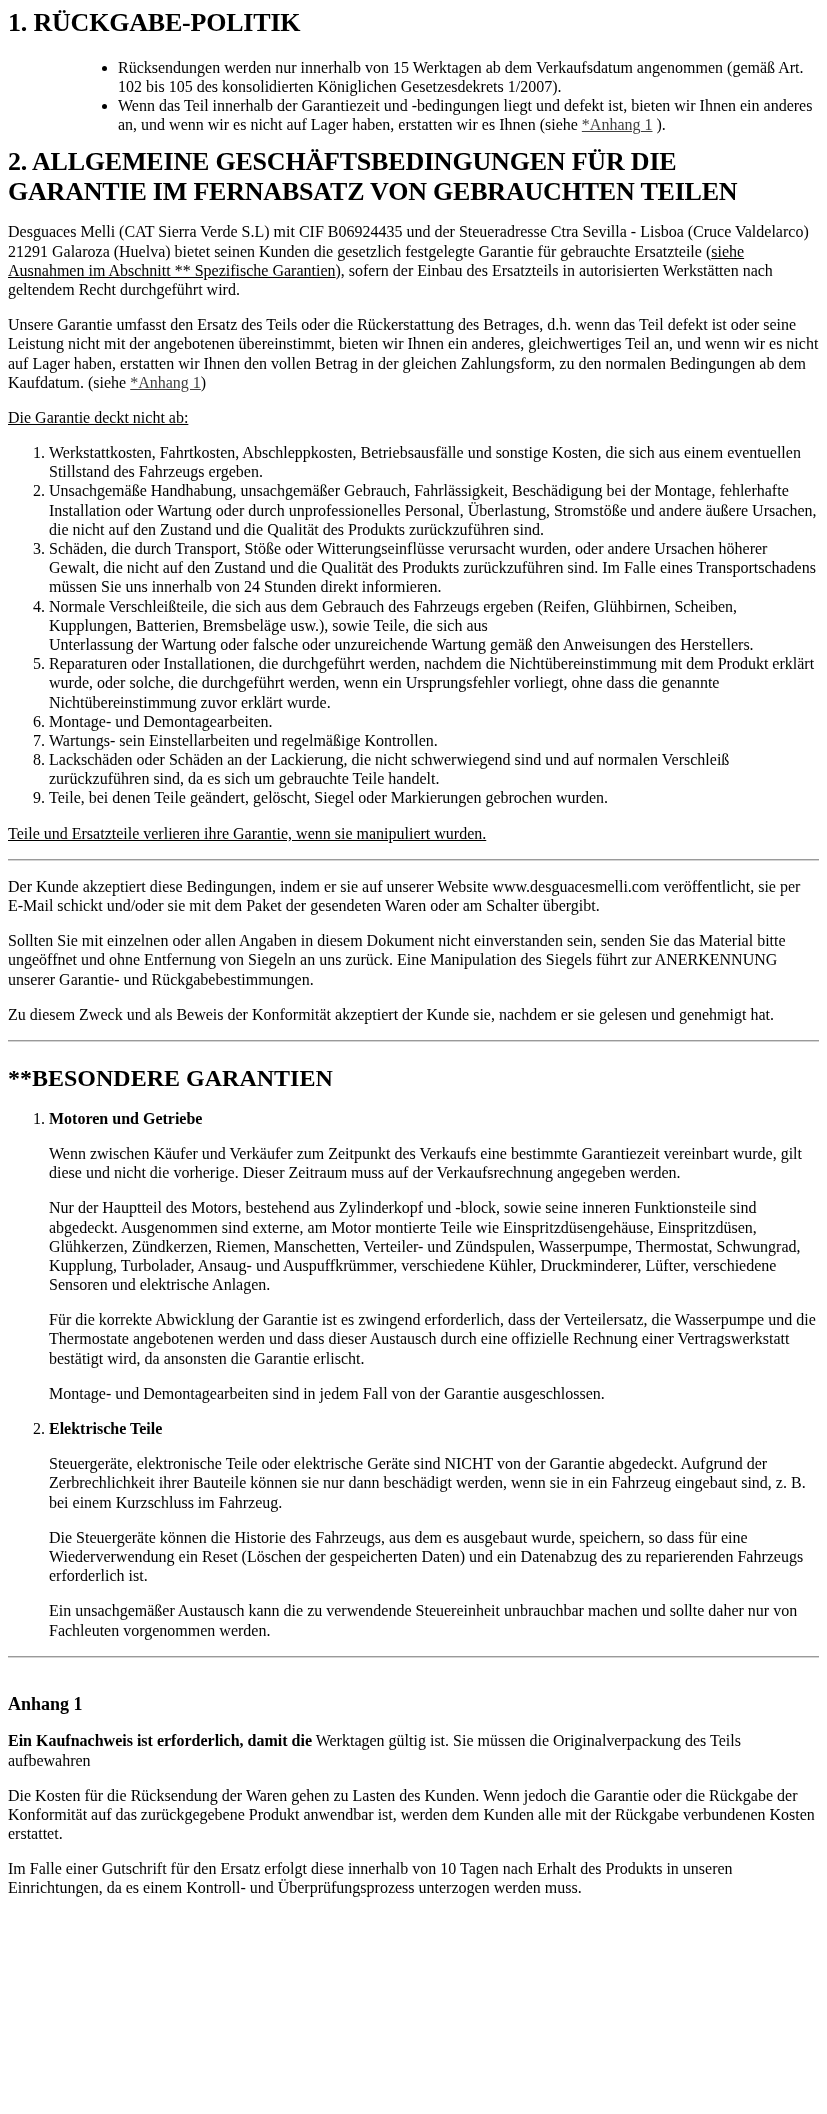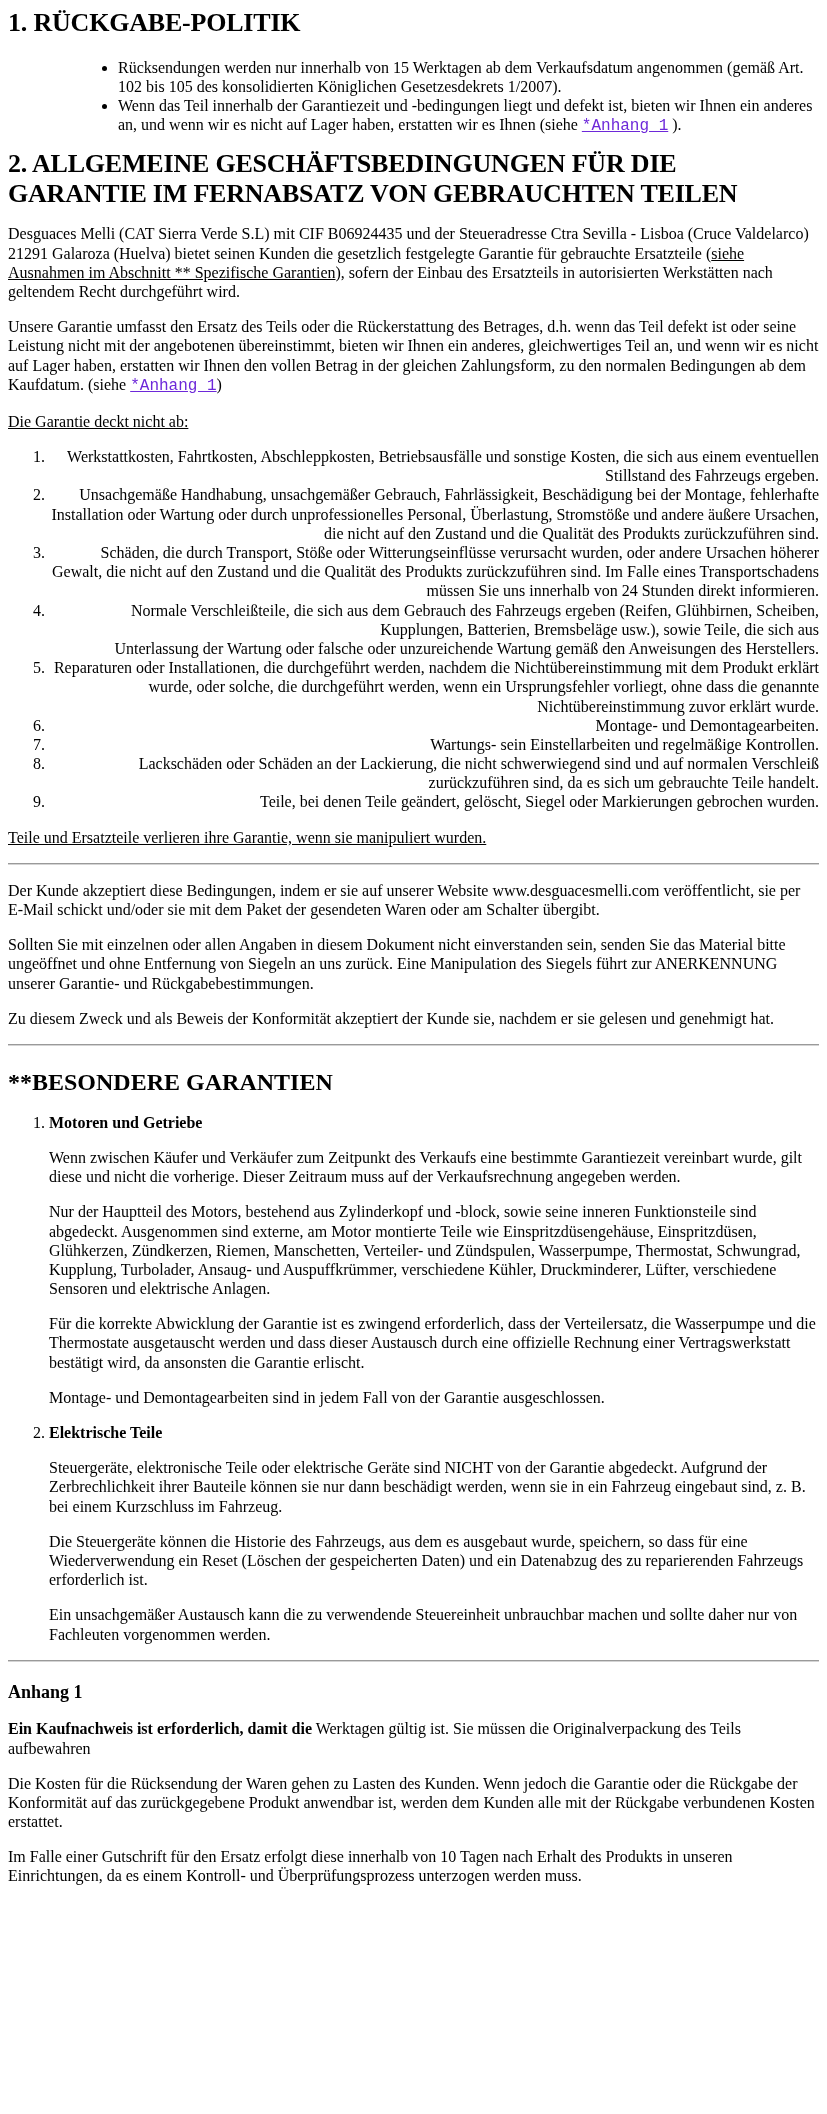--- a/index.html
+++ b/index.html
@@ -22,35 +22,35 @@
     h1.second { margin-top: 12px; }
     h2 {
       font-size: 24px;
       font-weight: bold;
       margin: 22px 0 14px 0;
     }
     p { margin: 16px 0; }
     ul.bullets { margin: 20px 0 0 0; padding-left: 110px; }
     ul.bullets li { margin: 0; }
     ol.exclusions { margin: 16px 0; padding-left: 41px; }
-    ol.exclusions li { margin: 0; text-align: right; }
+    ol.exclusions li { margin: 0; }
     ol.special { margin: 16px 0; padding-left: 41px; }
     ol.special li { margin: 0 0 0 0; }
     ol.special li .item-title { font-weight: bold; display: inline-block; margin-bottom: 0; }
     ol.special li p { margin: 16px 0; }
-    a.link { color: #6d28d9; text-decoration: underline; font-family: Liberation Mono, monospace; }
+    a.link { color: #404040; text-decoration: underline; }
     .u { text-decoration: underline; }
     hr {
       border: none;
       border-top: 1px solid #9a9a9a;
       border-bottom: 1px solid #d4d4d4;
       height: 0;
       margin: 16px 0;
     }
-    .anhang-title { font-size: 18px; font-weight: bold; margin: 20px 0 14px 0; }
+    .anhang-title { font-size: 18px; font-weight: bold; margin: 36px 0 14px 0; }
     b { font-weight: bold; }
   </style>
 </head>
 <body>
 
 <div class="page">
 
   <h1 class="first">1. RÜCKGABE-POLITIK</h1>
   <ul class="bullets">
     <li><span>Rücksendungen werden nur innerhalb von 15 Werktagen ab dem Verkaufsdatum angenommen (gemäß Art. 102 bis 105 des konsolidierten Königlichen Gesetzesdekrets 1/2007).</span></li>
@@ -86,21 +86,21 @@
   <p>Zu diesem Zweck und als Beweis der Konformität akzeptiert der Kunde sie, nachdem er sie gelesen und genehmigt hat.</p>
 
   <hr>
 
   <h2>**BESONDERE GARANTIEN</h2>
   <ol class="special">
     <li>
       <span class="item-title">Motoren und Getriebe</span>
       <p>Wenn zwischen Käufer und Verkäufer zum Zeitpunkt des Verkaufs eine bestimmte Garantiezeit vereinbart wurde, gilt diese und nicht die vorherige. Dieser Zeitraum muss auf der Verkaufsrechnung angegeben werden.</p>
       <p>Nur der Hauptteil des Motors, bestehend aus Zylinderkopf und -block, sowie seine inneren Funktionsteile sind abgedeckt. Ausgenommen sind externe, am Motor montierte Teile wie Einspritzdüsengehäuse, Einspritzdüsen, Glühkerzen, Zündkerzen, Riemen, Manschetten, Verteiler- und Zündspulen, Wasserpumpe, Thermostat, Schwungrad, Kupplung, Turbolader, Ansaug- und Auspuffkrümmer, verschiedene Kühler, Druckminderer, Lüfter, verschiedene Sensoren und elektrische Anlagen.</p>
-      <p>Für die korrekte Abwicklung der Garantie ist es zwingend erforderlich, dass der Verteilersatz, die Wasserpumpe und die Thermostate ausgetauscht werden und dass dieser Austausch durch eine offizielle Rechnung einer Vertragswerkstatt bestätigt wird, da ansonsten die Garantie erlischt.</p>
+      <p>Für die korrekte Abwicklung der Garantie ist es zwingend erforderlich, dass der Verteilersatz, die Wasserpumpe und die Thermostate angebotenen werden und dass dieser Austausch durch eine offizielle Rechnung einer Vertragswerkstatt bestätigt wird, da ansonsten die Garantie erlischt.</p>
       <p>Montage- und Demontagearbeiten sind in jedem Fall von der Garantie ausgeschlossen.</p>
     </li>
     <li>
       <span class="item-title">Elektrische Teile</span>
       <p>Steuergeräte, elektronische Teile oder elektrische Geräte sind NICHT von der Garantie abgedeckt. Aufgrund der Zerbrechlichkeit ihrer Bauteile können sie nur dann beschädigt werden, wenn sie in ein Fahrzeug eingebaut sind, z. B. bei einem Kurzschluss im Fahrzeug.</p>
       <p>Die Steuergeräte können die Historie des Fahrzeugs, aus dem es ausgebaut wurde, speichern, so dass für eine Wiederverwendung ein Reset (Löschen der gespeicherten Daten) und ein Datenabzug des zu reparierenden Fahrzeugs erforderlich ist.</p>
       <p>Ein unsachgemäßer Austausch kann die zu verwendende Steuereinheit unbrauchbar machen und sollte daher nur von Fachleuten vorgenommen werden.</p>
     </li>
   </ol>
 

